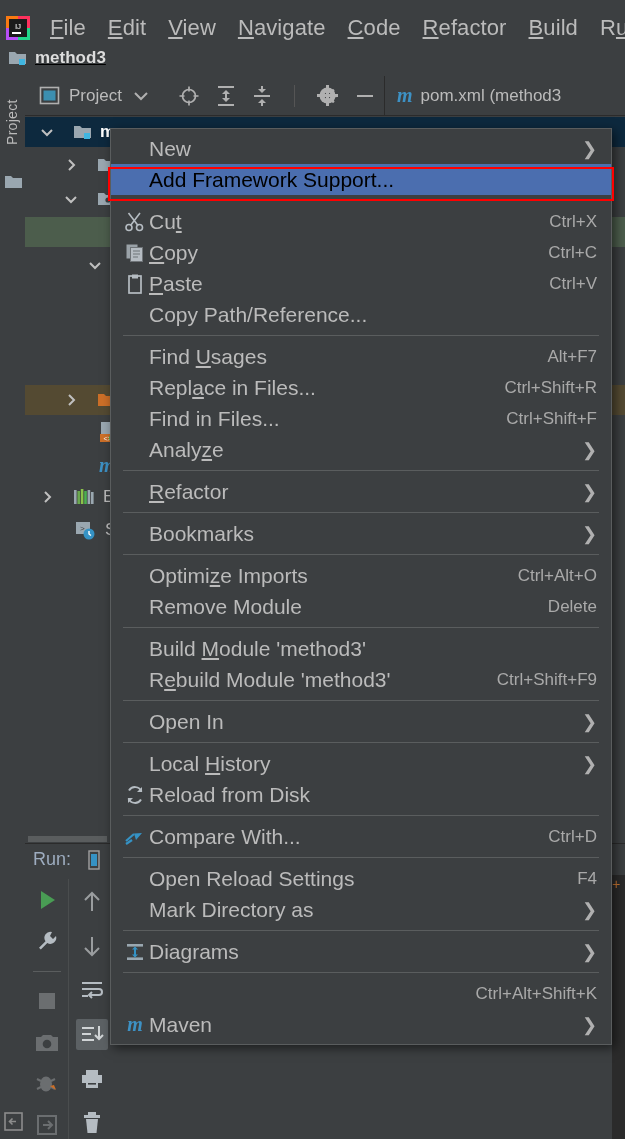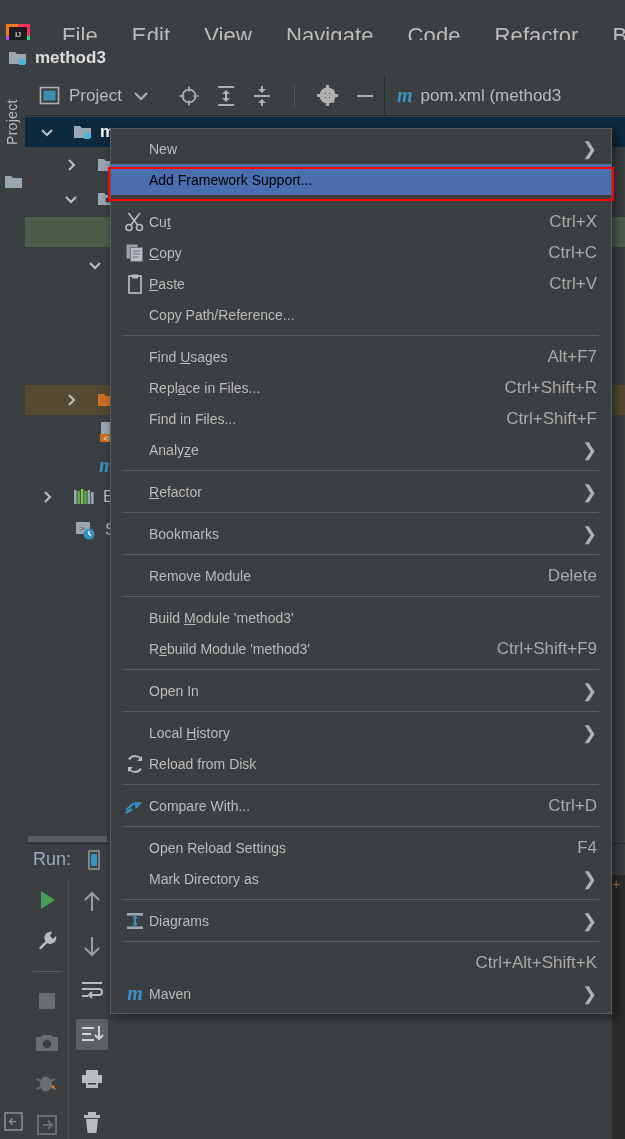--- a/index.html
+++ b/index.html
@@ -6,39 +6,39 @@
   html, body {
     width: 625px; height: 1139px;
     background: #3c3f41;
     font-family: "Liberation Sans", sans-serif;
     overflow: hidden;
   }
   #root { position: relative; width: 625px; height: 1139px; background: #3c3f41; }
 
   
   .menubar {
-    position: absolute; left: 0; top: 16px; width: 625px; height: 40px;
+    position: absolute; left: 0; top: 10px; width: 625px; height: 40px;
     background: #3c3f41;
-    display: flex; align-items: center; gap: 12px;
-    border-bottom: 1px solid #15803d;
+    display: flex; align-items: center; gap: 0px;
+    border-bottom: 5px solid #15803d;
   }
   .ij-logo {
     width: 26px; height: 26px; margin-left: 5px; margin-right: 8px;
     position: relative; flex: none;
   }
   .menubar .mi {
     color: #bbbbbb; font-size: 22px; padding: 3px 11px; white-space: nowrap;
     letter-spacing: .1px;
   }
   .menubar .mi u { text-decoration: underline; }
 
   
   .projbar {
     position: absolute; left: 0; top: 40px; width: 625px; height: 36px;
-    background: #3c3f41; display: flex; align-items: center;
+    background: #3c3f41; display: flex; align-items: center; text-decoration: underline;
   }
   .projbar .folder-ico { margin-left: 8px; margin-right: 7px; }
   .projbar .pname { color: #dddddd; font-size: 17px; font-weight: bold; }
 
   
   .leftstrip {
     position: absolute; left: 0; top: 76px; width: 25px; height: 1063px;
     background: #3c3f41;
   }
   .leftstrip .vtab {
@@ -123,21 +123,21 @@
     border: 1px solid #5a5d5e;
     box-shadow: 3px 3px 10px rgba(0,0,0,.55);
     padding: 4px 0 4px 0;
     z-index: 50;
   }
   .mrow {
     position: relative; height: 31px; display: flex; align-items: center;
     padding-left: 10px; padding-right: 14px;
   }
   .mrow .micon { width: 28px; flex: none; display: flex; align-items: center; justify-content: center; }
-  .mrow .mlabel { color: #bbbbbb; font-size: 14px; white-space: nowrap; }
+  .mrow .mlabel { color: #bbbbbb; font-size: 21px; white-space: nowrap; }
   .mrow .mlabel u { text-decoration: underline; }
   .mrow .spacer { flex: 1 1 auto; }
   .mrow .maccel { color: #a9a9a9; font-size: 17px; white-space: nowrap; }
   .mrow .msub { color: #b0b0b0; font-size: 18px; line-height: 1; margin-left: 8px; }
   .mrow.highlight { background: #4b6eaf; }
   .mrow.highlight .mlabel { color: #000000; }
   .msep { height: 1px; background: #5a5d5e; margin: 5px 12px; }
 
   .redbox {
     position: absolute; left: 108px; top: 167px; width: 506px; height: 34px;
@@ -578,20 +578,26 @@
     <div class="mrow">
       <span class="micon"></span>
       <span class="mlabel">Bookmarks</span>
       <span class="spacer"></span>
       <span class="msub">❯</span>
     </div>
 
     <div class="msep"></div>
 
 
+    <div class="mrow">
+      <span class="micon"></span>
+      <span class="mlabel">Optimi<u>z</u>e Imports</span>
+      <span class="spacer"></span>
+      <span class="maccel">Ctrl+Alt+O</span>
+    </div>
 
     <div class="mrow">
       <span class="micon"></span>
       <span class="mlabel">Remove Module</span>
       <span class="spacer"></span>
       <span class="maccel">Delete</span>
     </div>
 
     <div class="msep"></div>
 

